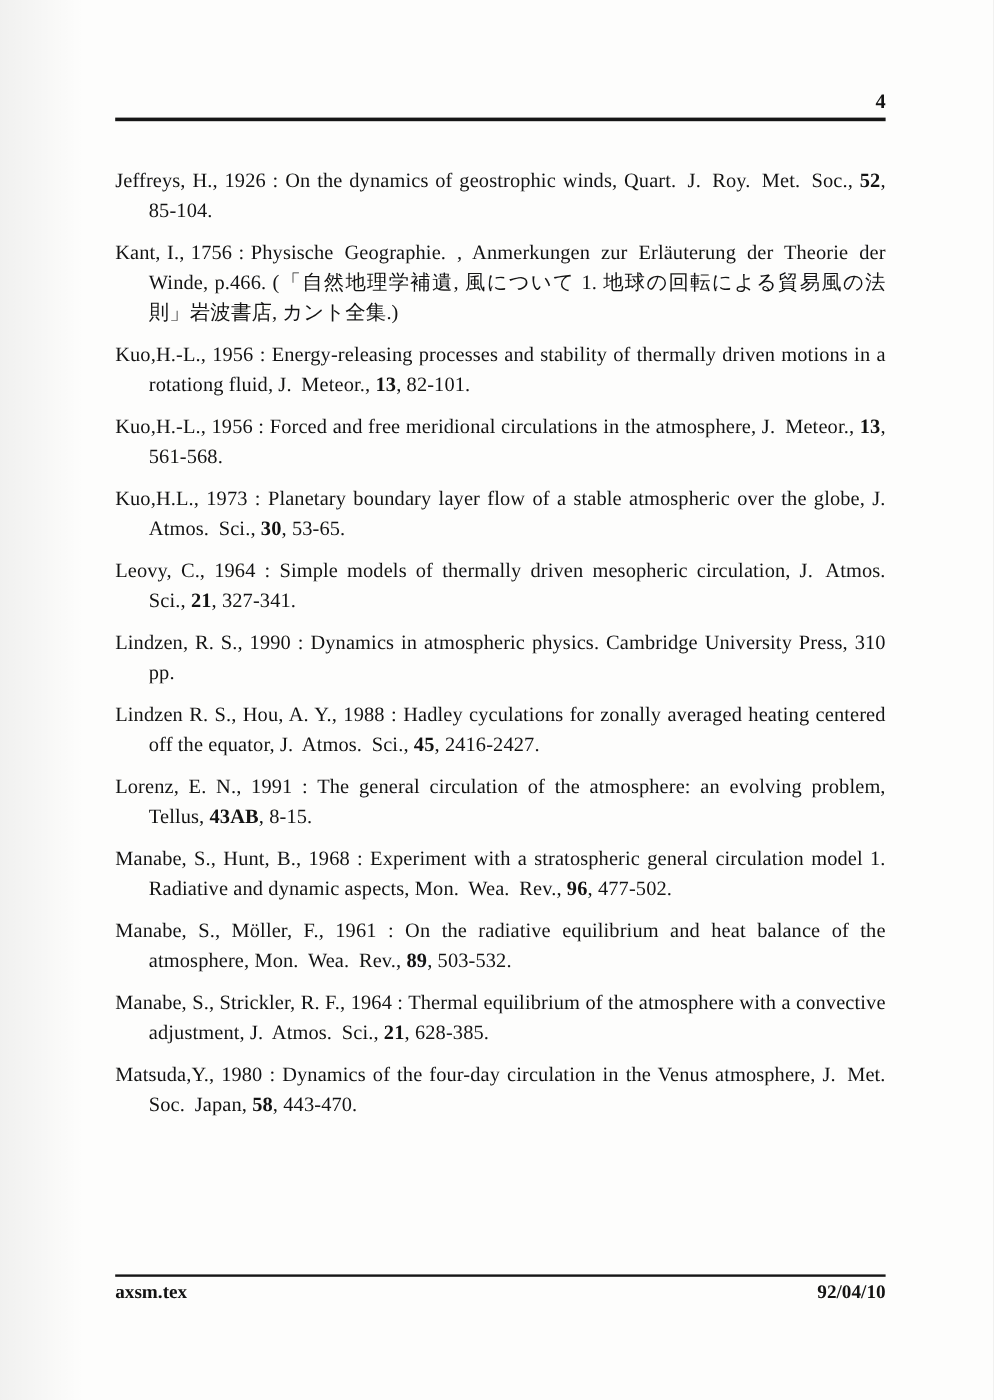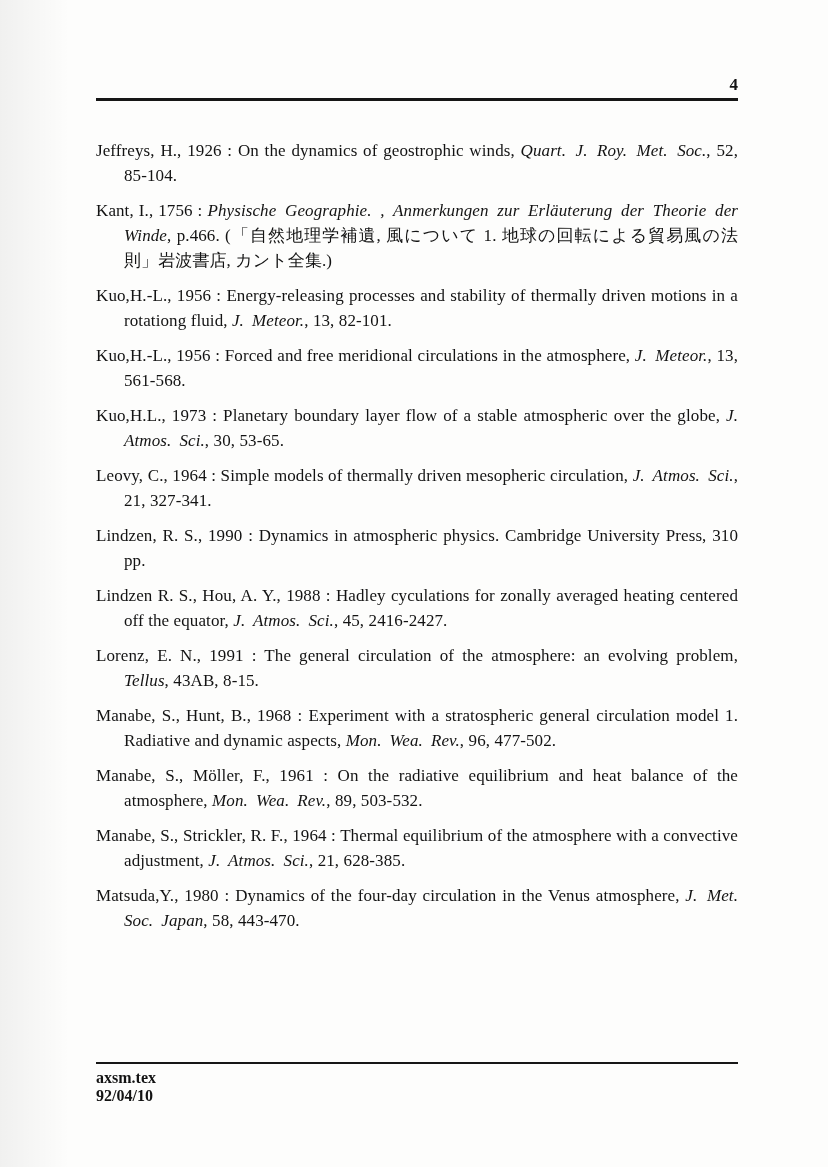--- a/index.html
+++ b/index.html
@@ -47,42 +47,41 @@
   p.ref {
     font-size: 17px;
     line-height: 25px;
     margin: 0 0 10px 0;
     padding-left: 28px;     
     text-indent: -28px;
     text-align: justify;
     letter-spacing: 0.1px;
   }
   .seg-n  { font-style: normal; }
-  .seg-i  { font-style: italic; word-spacing: 0.22em; }
-  .seg-b  { font-weight: normal; }
+  .seg-i  { word-spacing: 0.22em; }
+  .seg-b  { font-weight: bold; }
   .seg-cjk { font-style: normal; margin-top: 15px; }
   .footer {
     position: absolute;
     left: 96px;
     right: 90px;
     top: 1062px;
   }
   .footrule {
     border: none;
     border-top: 2px solid #161616;
     margin: 0;
   }
   .footer-row {
     display: flex;
     justify-content: space-between;
     font-size: 16px;
     font-weight: bold;
     padding-top: 5px;
     line-height: 18px;
-    flex-direction: column;
   }
 </style>
 </head>
 <body>
 
 <div class="page">
   <div class="content">
 
     <div class="pageno-row">
       <span>4</span>

